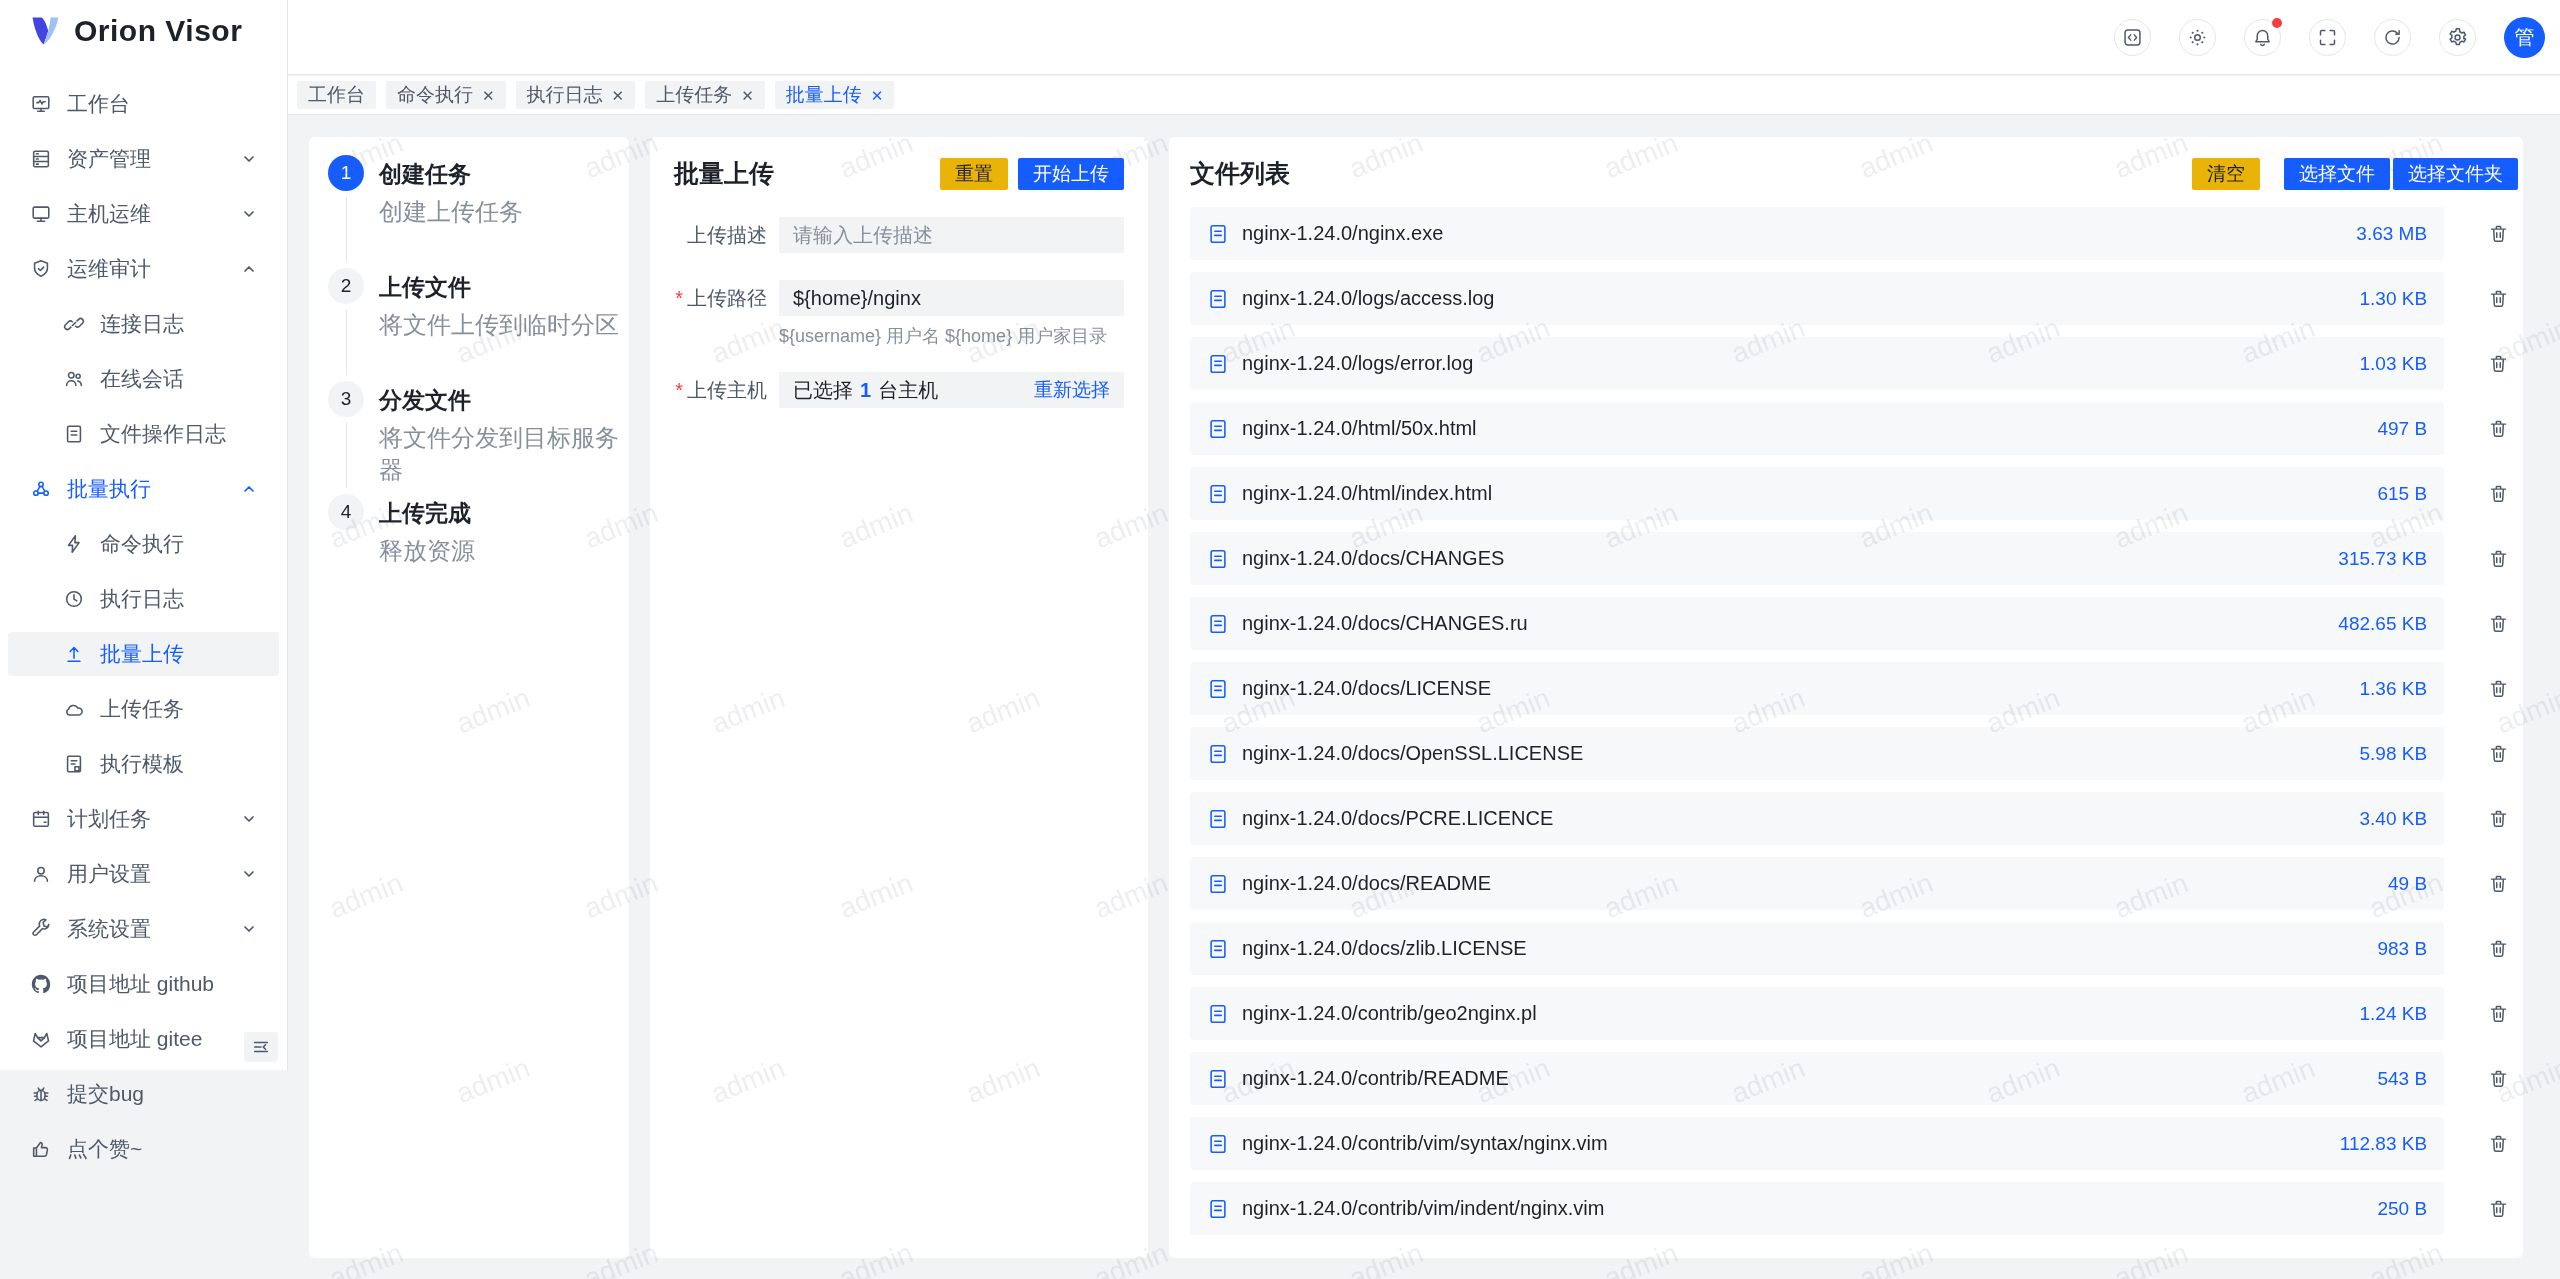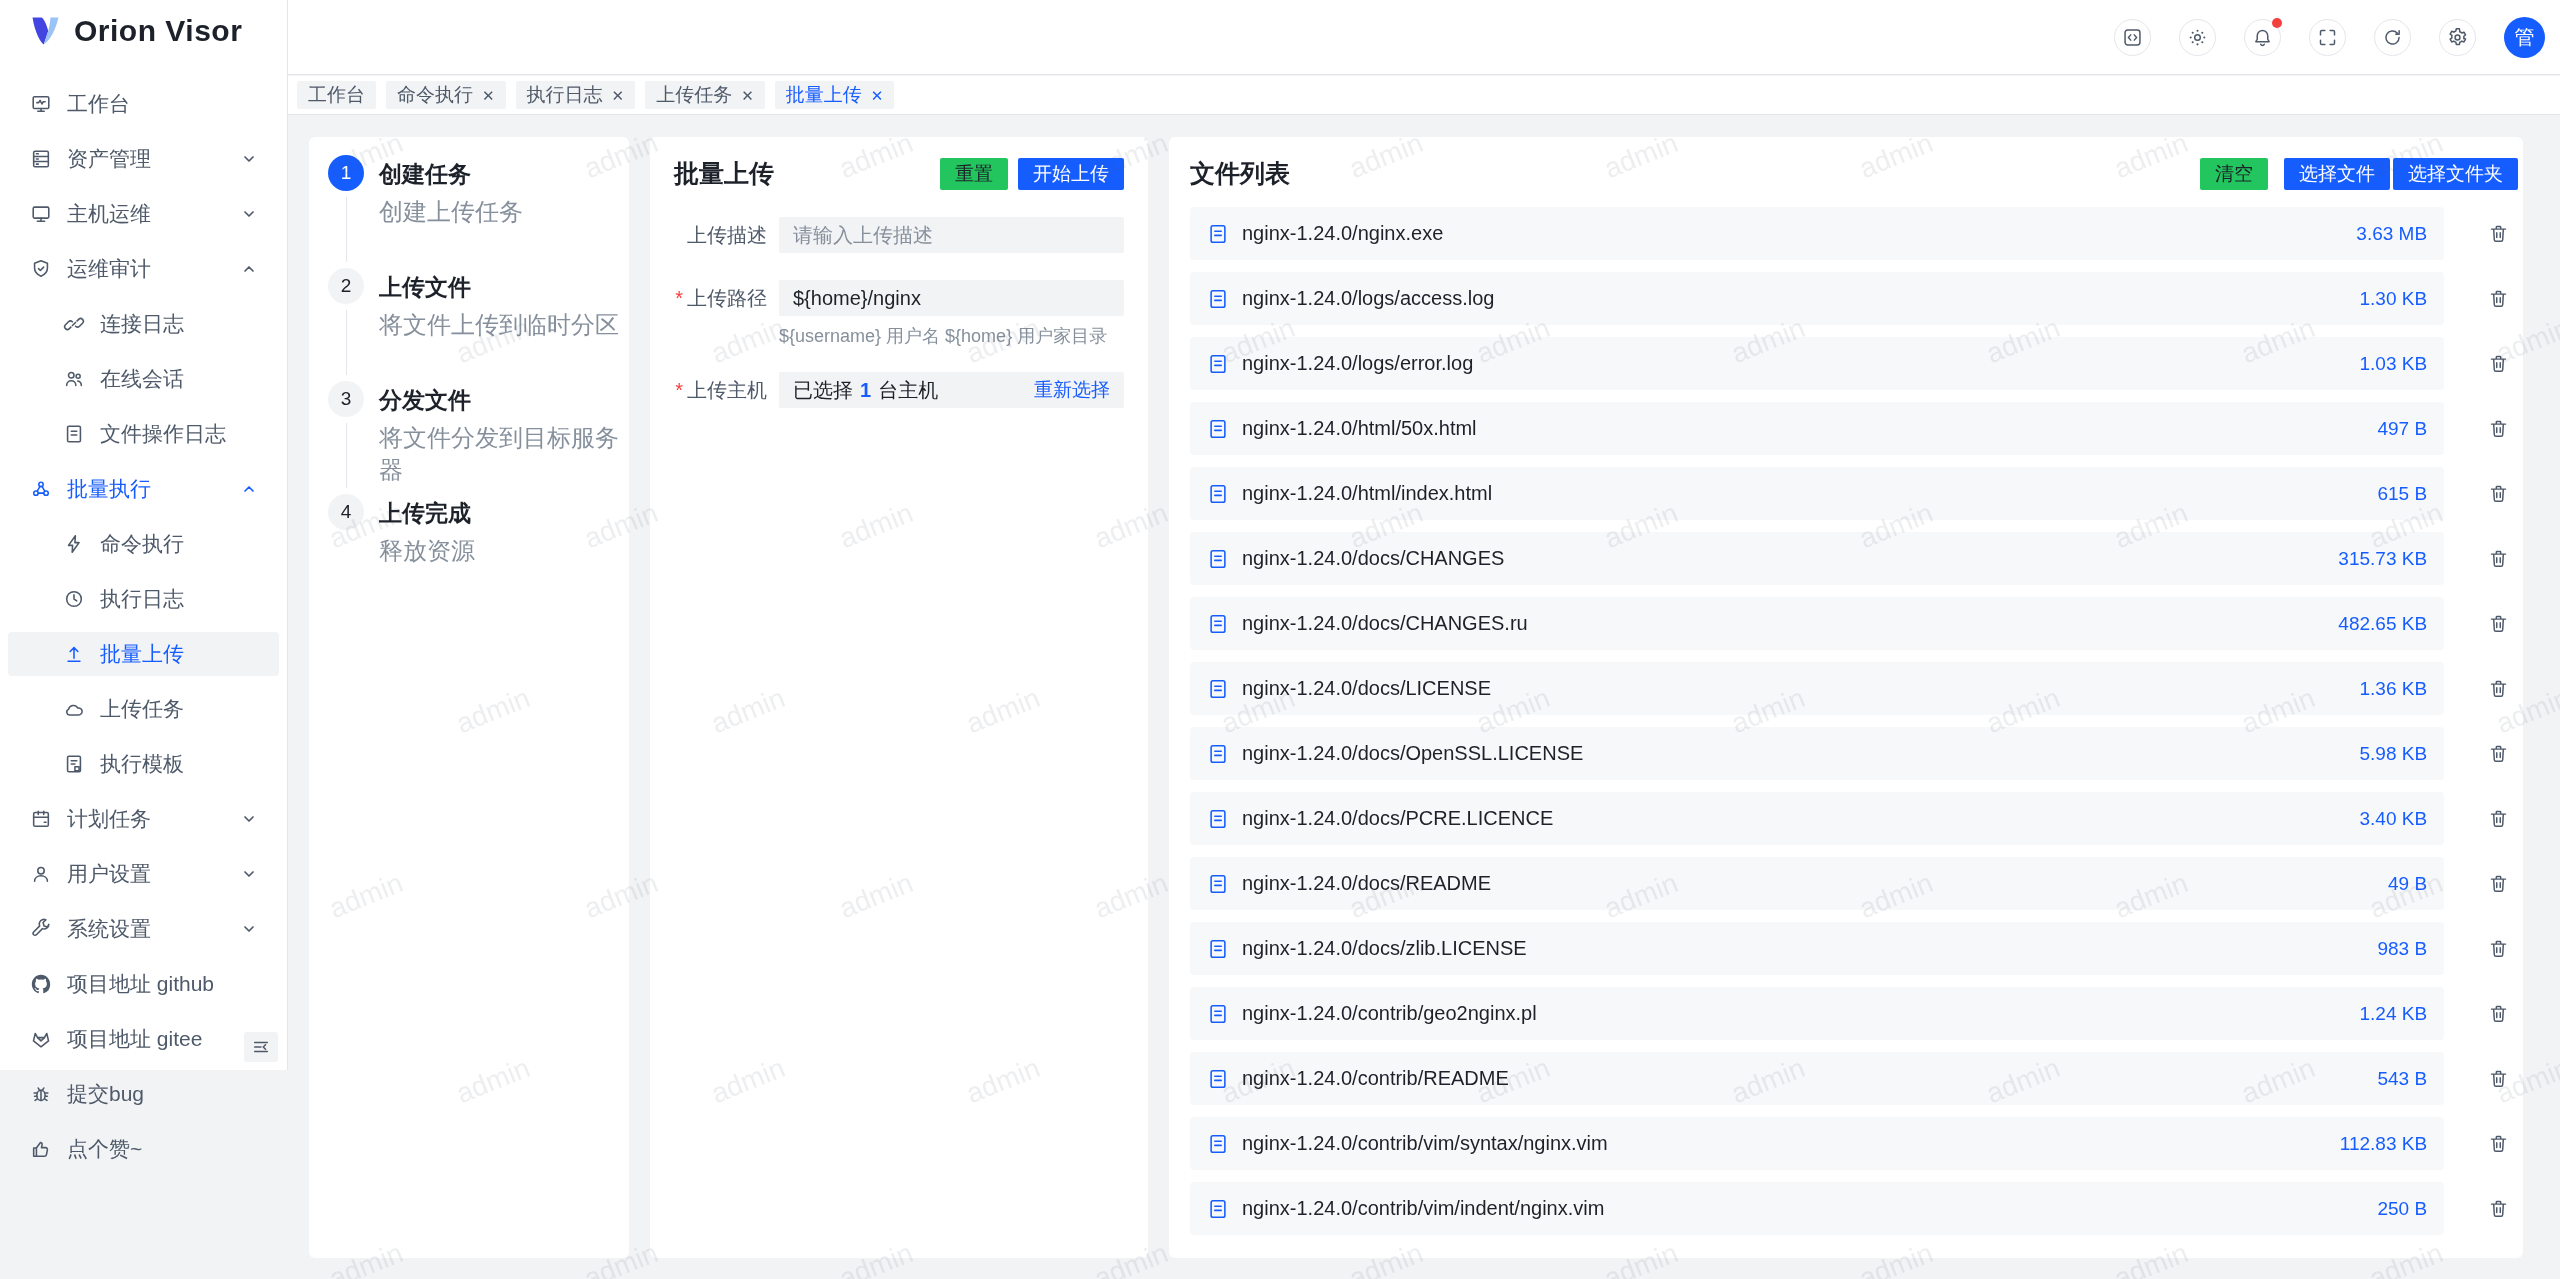--- a/index.html
+++ b/index.html
@@ -51,37 +51,37 @@
   .step-body { margin-left:15px; padding-top:4px; }
   .step-title { font-size:23px; font-weight:700; color:#1d2129; }
   .step-desc { font-size:24px; color:#86909c; margin-top:6px; }
   .step-line { position:absolute; left:37px; top:42px; width:1px; height:65px; background:#e5e6eb; }
 
   
   .form-head { display:flex; align-items:center; }
   .form-title { font-size:25px; font-weight:600; }
   .head-actions { margin-left:auto; display:flex; gap:10px; }
   .btn { height:32px; padding:0 15px; font-size:19px; border:none; border-radius:2px; cursor:pointer; font-family:inherit; white-space:nowrap; }
-  .btn-gray { background:#22c55e; color:#1d2129; }
+  .btn-gray { background:#eab308; color:#1d2129; }
   .btn-primary { background:#165dff; color:#fff; }
   .form-row { display:flex; align-items:center; margin-top:27px; }
   .form-row.tight { margin-top:24px; }
   .form-label { width:93px; flex:none; text-align:right; font-size:20px; color:#4e5969; margin-right:12px; white-space:nowrap; }
   .req::before { content:"*"; color:#f53f3f; margin-right:4px; font-size:20px; }
   .input { flex:1; height:36px; background:#f2f3f5; border:none; border-radius:2px; padding:0 14px; font-size:20px; color:#1d2129; font-family:inherit; outline:none; }
   .input::placeholder { color:#86909c; }
   .form-help { margin:8px 0 0 105px; font-size:18px; color:#86909c; }
   .host-field { flex:1; height:36px; background:#f2f3f5; border-radius:2px; display:flex; align-items:center; padding:0 14px; font-size:20px; color:#1d2129; }
   .host-count { color:#165dff; font-weight:700; margin:0 7px; }
   .reselect { margin-left:auto; color:#165dff; font-size:19px; cursor:pointer; }
 
   
   .files-head { display:flex; align-items:center; padding:20px 5px 17px 21px; }
   .files-title { font-size:25px; font-weight:600; }
-  .files-actions { margin-left:auto; display:flex; align-items:center; gap:16px; }
+  .files-actions { margin-left:auto; display:flex; align-items:center; gap:24px; }
   .files-actions .pair { display:flex; gap:3px; }
   .file-row-wrap { display:flex; align-items:center; margin:0 0 12px 21px;gap:30px; }
   .file-row { width:1282px; height:53px; background:#f7f8fa; border-radius:4px; display:flex; align-items:center; padding:0 17px; }
   .ficon { width:22px; height:22px; color:#165dff; flex:none; }
   .ficon svg { width:22px; height:22px; }
   .file-name { font-size:20px; color:#1d2129; margin-left:13px; }
   .file-size { margin-left:auto; font-size:19px; color:#165dff; }
   .trash-btn { width:50px; display:flex; justify-content:center; color:#4e5969; background:none; border:none; cursor:pointer; }
   .trash-btn svg { width:21px; height:21px; }
 

